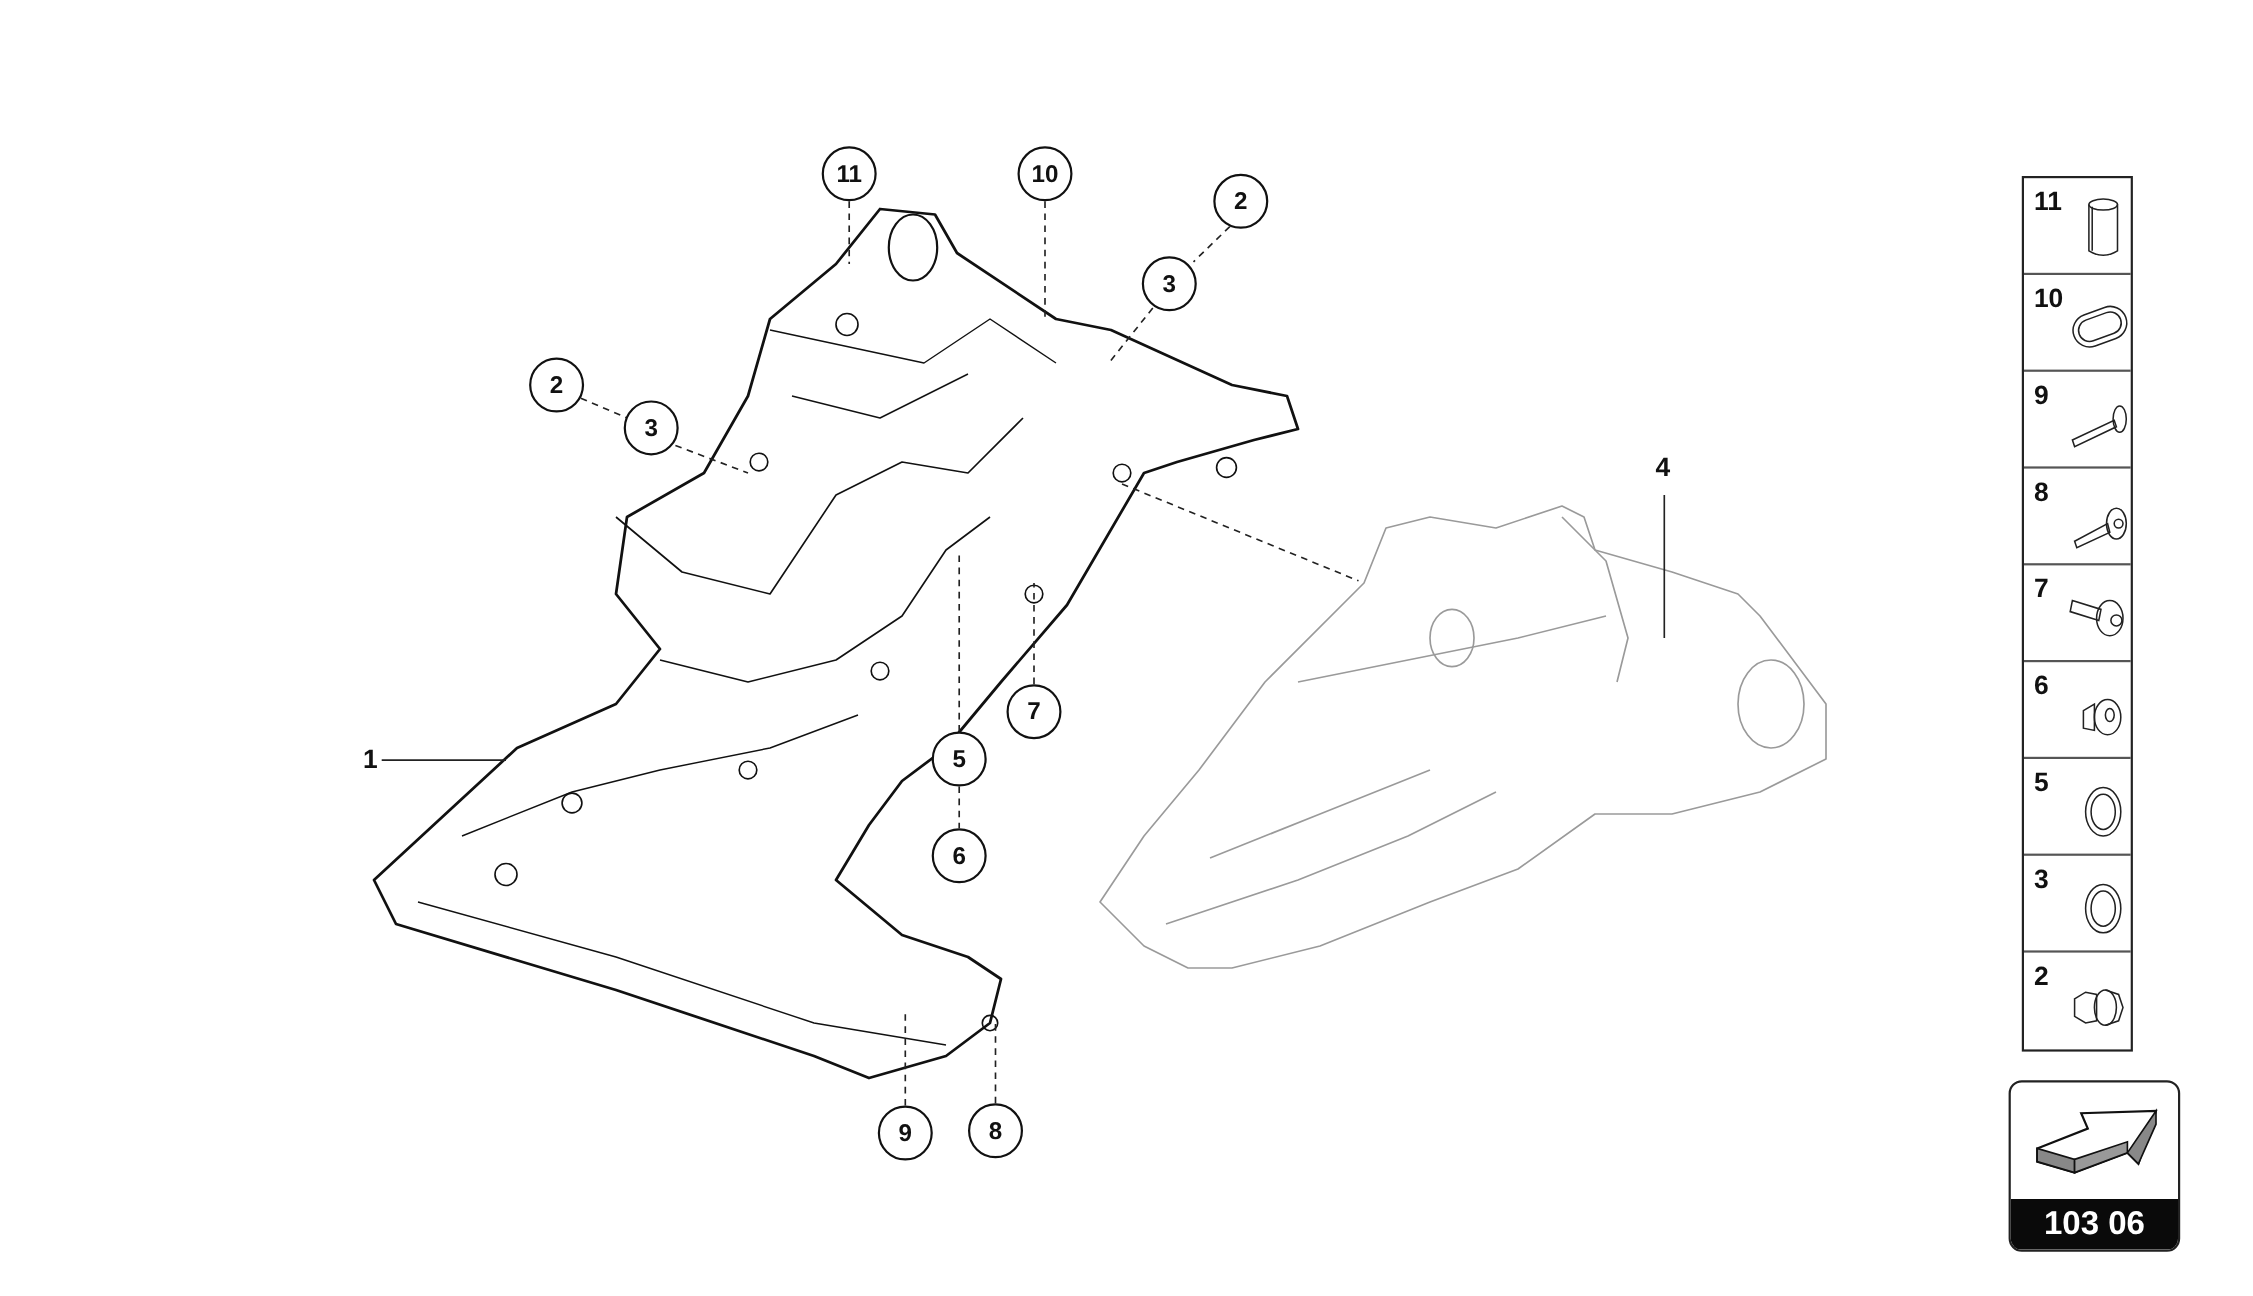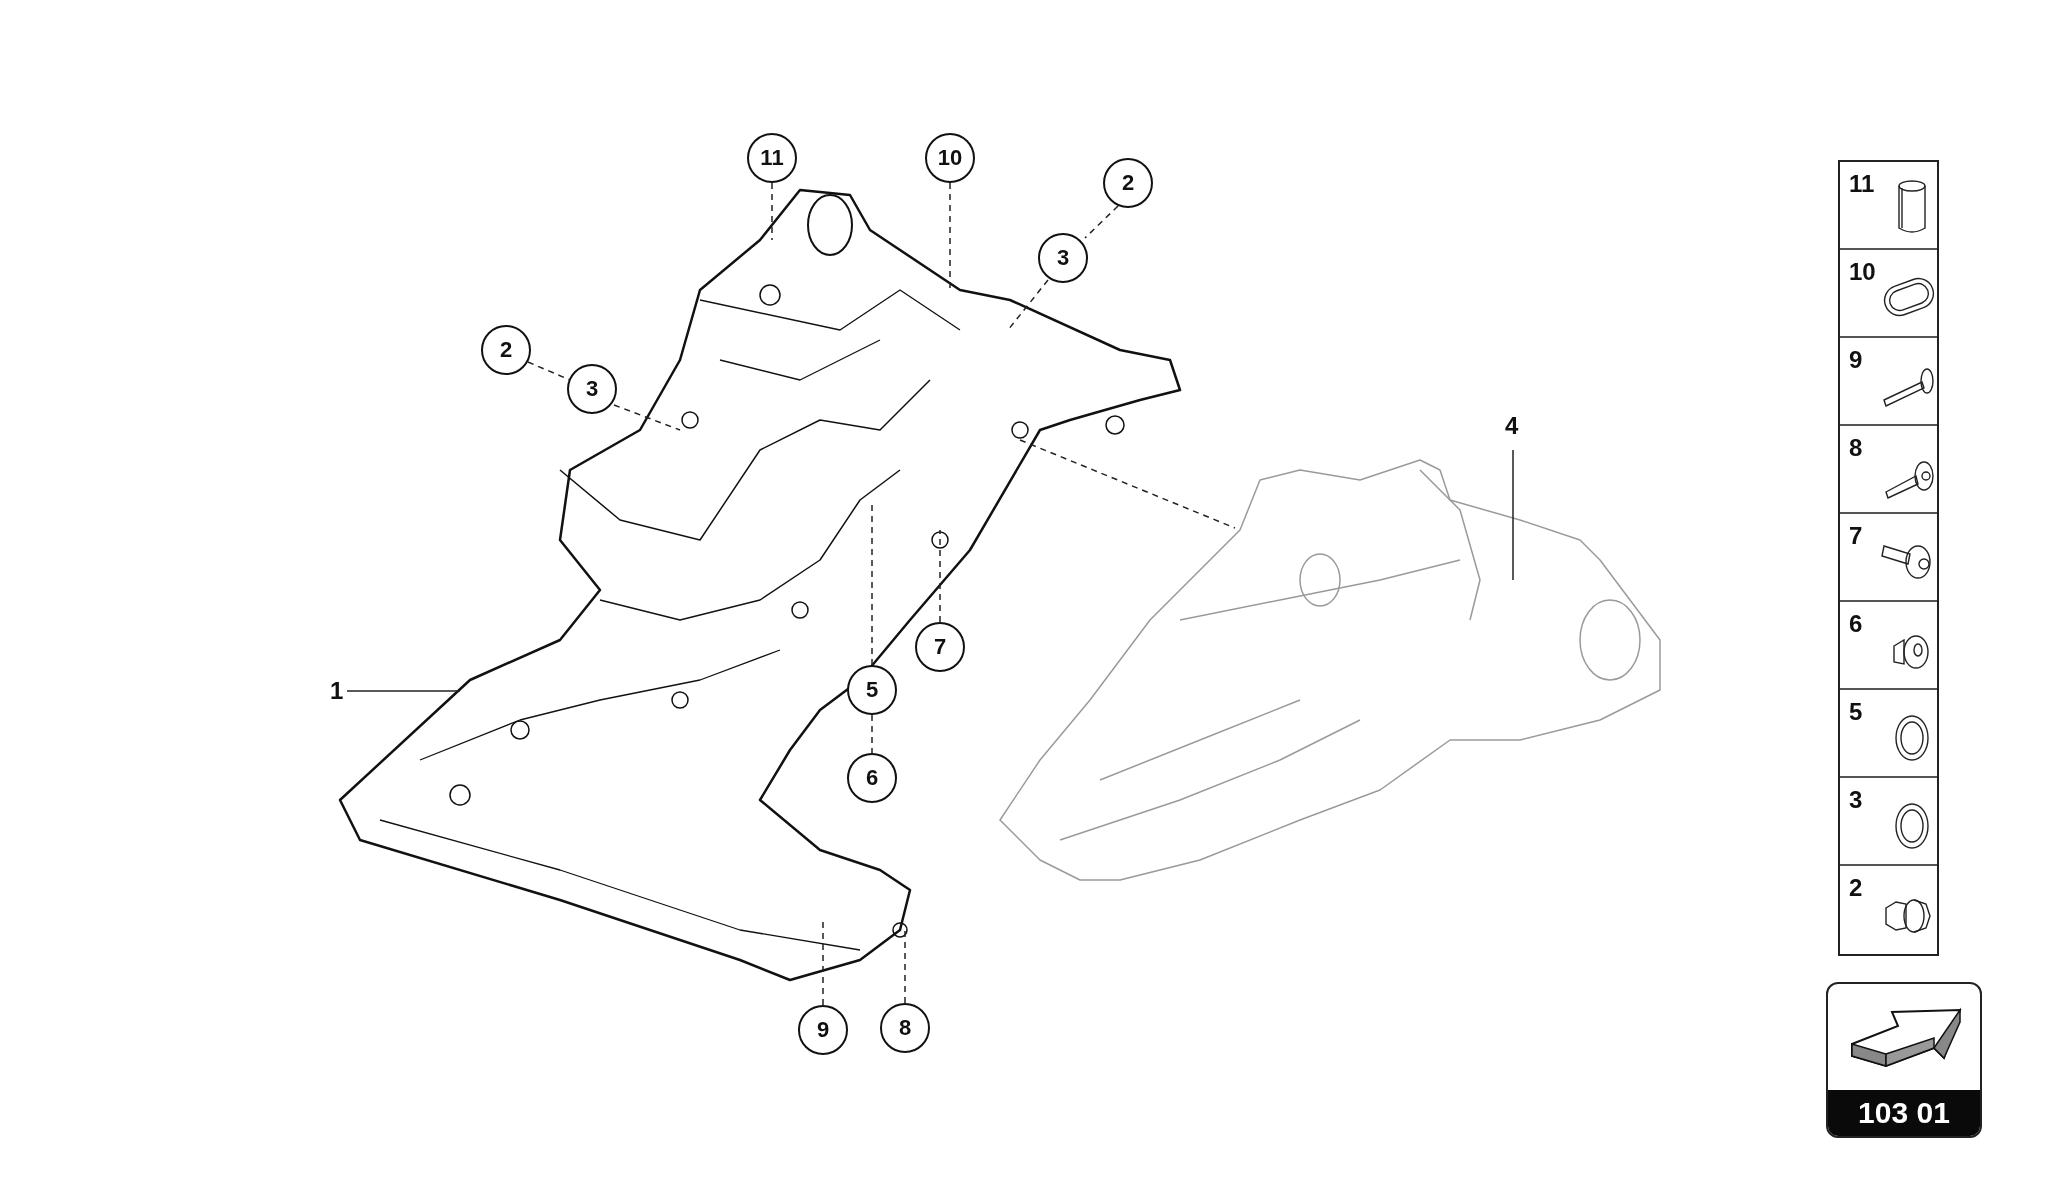--- a/index.html
+++ b/index.html
@@ -178,16 +178,16 @@
     </div>
   </div>
 
   <div class="nav-box">
     <svg style="position:absolute;left:20px;top:14px" width="116" height="84" viewBox="0 0 116 84">
       <polygon points="4,46 50,28 44,14 112,12 96,60 86,50 38,68 4,58" fill="#fff" stroke="#111" stroke-width="2"></polygon>
       <polygon points="4,46 4,58 38,68 38,56" fill="#888" stroke="#111" stroke-width="1.5"></polygon>
       <polygon points="38,56 86,40 86,50 38,68" fill="#999" stroke="#111" stroke-width="1.5"></polygon>
       <polygon points="112,12 112,24 96,60 86,50" fill="#888" stroke="#111" stroke-width="1.5"></polygon>
     </svg>
-    <div class="nav-code">103 01</div>
+    <div class="nav-code">103 06</div>
   </div>
 
 </div>
 
 </body></html>

